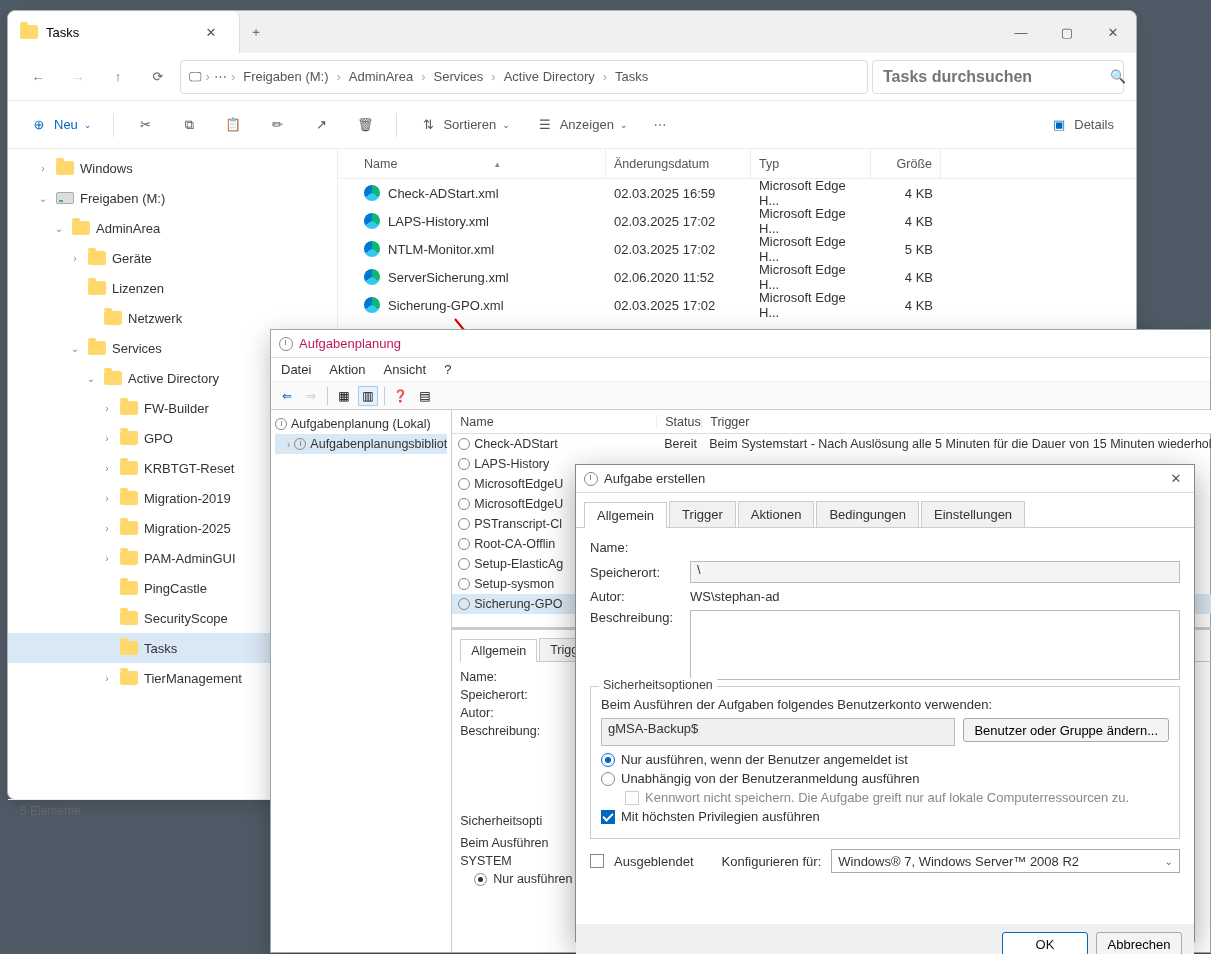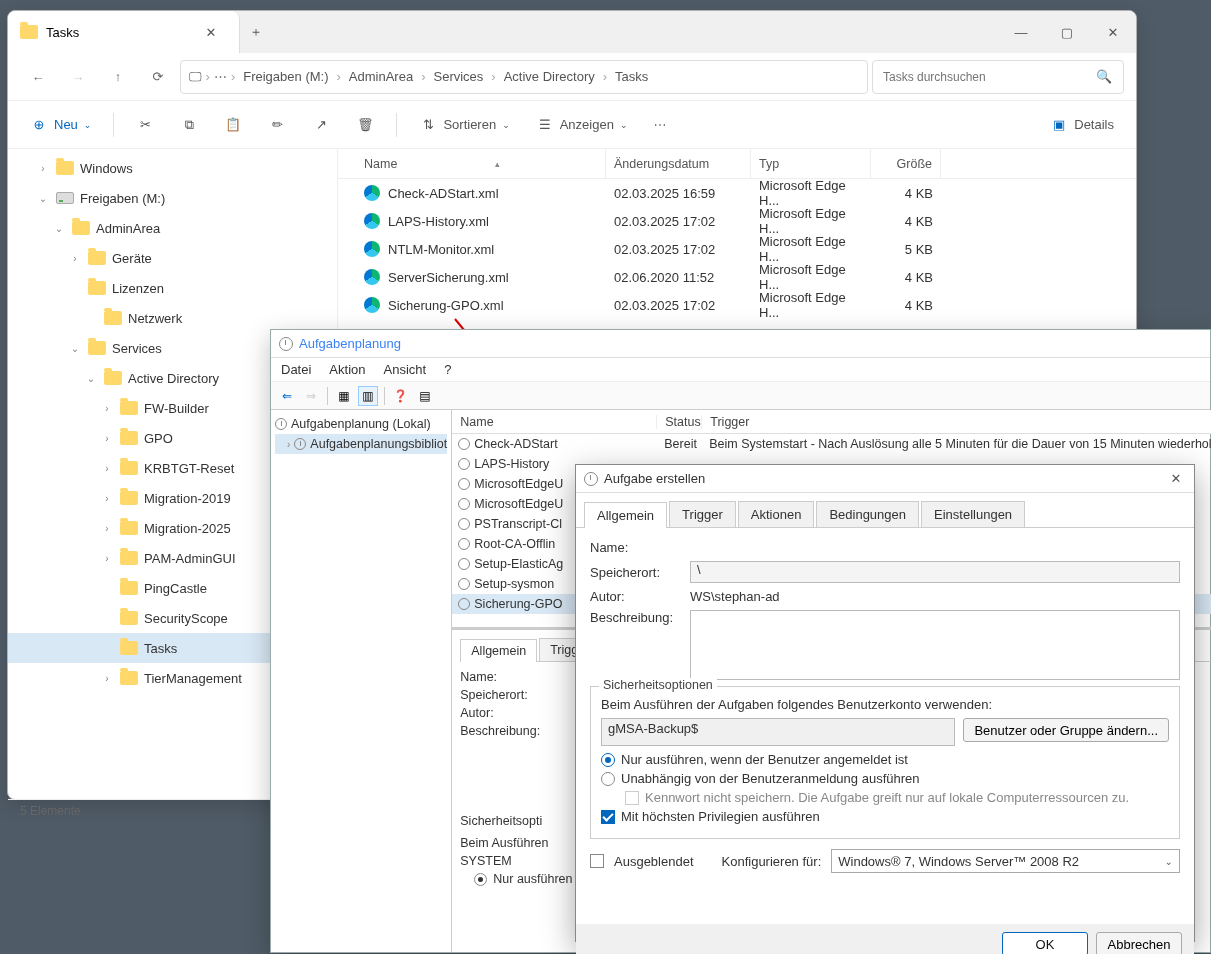--- a/index.html
+++ b/index.html
@@ -17,21 +17,21 @@
 .spacer { flex: 1; }
 .win-controls { display: flex; }
 .win-btn { width: 46px; display:flex; align-items:center; justify-content:center; color:#555; }
 
 .navbar { height: 48px; display:flex; align-items:center; padding: 0 12px; gap:4px; border-bottom:1px solid #eee; }
 .nav-btn { width:36px; height:32px; display:flex; align-items:center; justify-content:center; color:#666; border-radius:4px; }
 .breadcrumb { flex:1; height:34px; border:1px solid #ddd; border-radius:4px; display:flex; align-items:center; padding:0 8px; gap:4px; background:#fff; color:#555; }
 .bc-item { padding:0 4px; }
 .bc-sep { color:#aaa; }
 .search { width:252px; height:34px; border:1px solid #ddd; border-radius:4px; display:flex; align-items:center; padding:0 10px; gap:8px; color:#888; }
-.search input { border:none; outline:none; flex:1; font-size:12px; background:transparent; }
+.search input { border:none; outline:none; flex:1; font-size:16px; background:transparent;font-weight:bold; }
 
 .toolbar { height:48px; display:flex; align-items:center; padding:0 12px; gap:6px; border-bottom:1px solid #eee; }
 .tb-btn { height:34px; padding:0 10px; display:flex; align-items:center; gap:6px; color:#555; border-radius:4px; }
 .tb-icon { width:18px; height:18px; display:inline-flex; align-items:center; justify-content:center; }
 .tb-sep { width:1px; height:24px; background:#e0e0e0; margin:0 6px; }
 
 .body { display:flex; height: calc(100% - 138px); }
 .tree { width: 330px; border-right:1px solid #eee; overflow-y:auto; padding:4px 0; }
 .tree-item { display:flex; align-items:center; height:30px; gap:6px; cursor:default; color:#333; }
 .tree-item .chev { width:14px; text-align:center; color:#888; font-size:10px; }
@@ -49,21 +49,21 @@
 .c-name{width:250px} .c-date{width:145px} .c-type{width:120px} .c-size{width:70px;justify-content:flex-end}
 .file-row { display:flex; align-items:center; height:28px; font-size:13px; color:#333; }
 .edge-icon { width:16px; height:16px; border-radius:50%; background:conic-gradient(#0cb774 0 120deg,#36c7f0 120deg 240deg,#0078d4 240deg 360deg); display:inline-block; margin-right:8px; }
 .cell{padding:0 8px}.cn{width:250px;display:flex;align-items:center}.cd{width:145px}.ct{width:120px}.cs{width:70px;text-align:right}
 
 
 .scheduler {
   position: absolute; left: 270px; top: 329px; width: 941px; height: 624px;
   background:#fff; border:1px solid #9aa; box-shadow:0 8px 24px rgba(0,0,0,.25);
 }
-.sch-title { height:28px; background:#fff; border-bottom:1px solid #ddd; display:flex; align-items:center; padding:0 8px; gap:6px; color:#3b82f6; }
+.sch-title { height:28px; background:#fff; border-bottom:1px solid #ddd; display:flex; align-items:center; padding:0 8px; gap:6px; color:#be185d; }
 .clock-icon{width:14px;height:14px;border:1.5px solid #888;border-radius:50%;position:relative;display:inline-block}
 .clock-icon::after{content:'';position:absolute;left:5px;top:2px;width:1px;height:5px;background:#888}
 .sch-menu{height:24px;display:flex;align-items:center;gap:18px;padding:0 10px;font-size:13px;color:#333;border-bottom:1px solid #eee}
 .sch-tools{height:28px;display:flex;align-items:center;gap:4px;padding:0 6px;border-bottom:1px solid #ccc;background:#fafafa}
 .tool-i{width:20px;height:20px;display:flex;align-items:center;justify-content:center;border:1px solid transparent;font-size:12px}
 .tool-i.active{border:1px solid #9cf;background:#e8f2fb}
 .sch-body{display:flex;height:calc(100% - 80px)}
 .sch-tree{width:185px;border-right:1px solid #ccc;padding:4px;font-size:12.5px;color:#333}
 .sch-tree-item{display:flex;align-items:center;height:20px;gap:4px}
 .sch-tree-item.sel{background:#d9e8f5}

